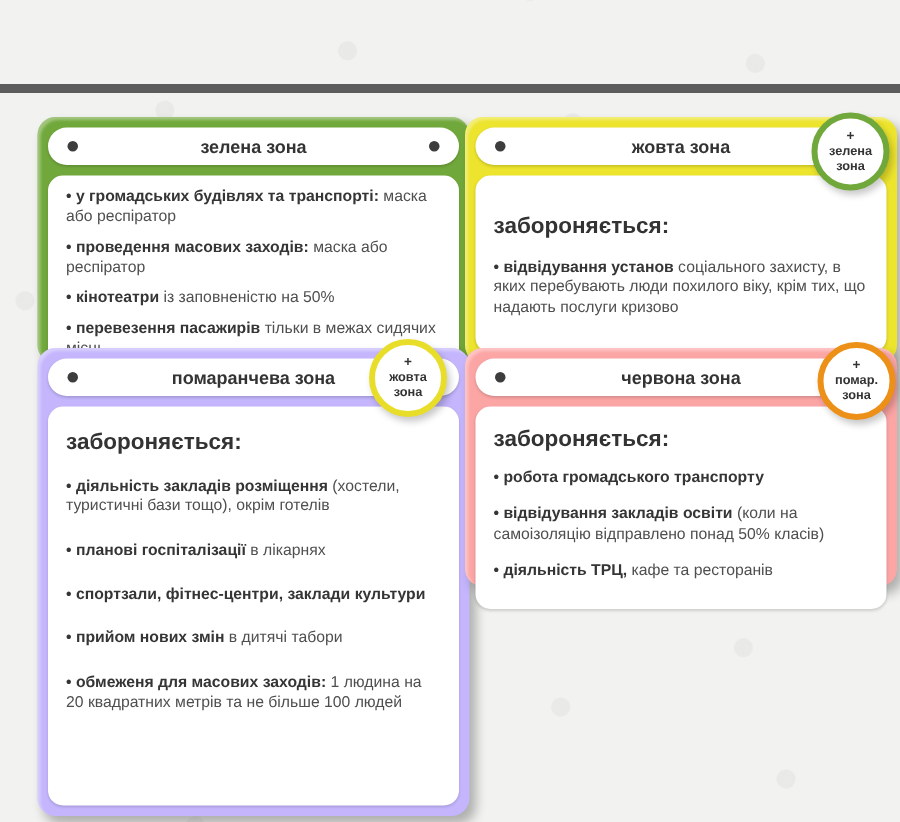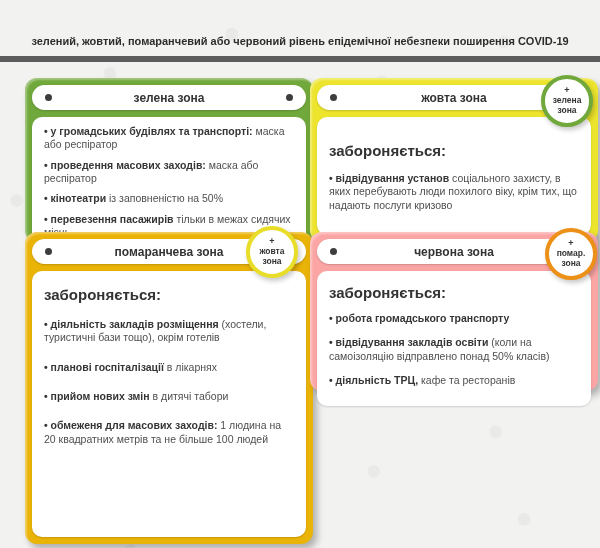--- a/index.html
+++ b/index.html
@@ -23,21 +23,21 @@
   }
   .divider{position:absolute;top:56px;left:0;width:600px;height:6px;background:#5c5c5c;}
 
   .zone{
     position:absolute;border-radius:12px;padding:7px;
     display:flex;flex-direction:column;
     box-shadow:4px 5px 7px rgba(0,0,0,.28), inset 2px 2px 2px rgba(255,255,255,.35);
   }
   .zone.green {left:25px; top:78px; width:274px;height:150px;background:#71a83b;}
   .zone.yellow{left:310px;top:78px; width:274px;height:150px;background:#ece42d;}
-  .zone.orange{left:25px; top:232px;width:274px;height:298px;background:#eab308;}
+  .zone.orange{left:25px; top:232px;width:274px;height:298px;background:#c4b5fd;}
   .zone.red   {left:310px;top:232px;width:274px;height:145px;background:#fca5a5;}
   .zone.dark  {left:310px;top:390px;width:274px;height:140px;background:#4a4a4a;}
 
   .zone-header{
     position:relative;flex:0 0 auto;height:25px;background:#fff;border-radius:14px;
     display:flex;align-items:center;justify-content:center;
     font-size:12px;font-weight:700;color:#333;margin-bottom:7px;
     box-shadow:0 1px 2px rgba(0,0,0,.18);
   }
   .dot{position:absolute;top:9px;width:7px;height:7px;border-radius:50%;background:#3d3d3d;}
@@ -69,21 +69,20 @@
   .badge.on-yellow{left:541px;top:75px;border:4px solid #71a83b;}
   .badge.on-orange{left:246px;top:226px;border:4px solid #e8de2a;}
   .badge.on-red   {left:545px;top:228px;border:4px solid #ec9017;}
 </style>
 </head>
 <body>
 
 <div class="page">
   <div class="watermarks"></div>
 
-  <div class="subtitle">зелений, жовтий, помаранчевий або червоний рівень епідемічної небезпеки поширення COVID-19</div>
   <div class="divider"></div>
 
   <section class="zone green">
     <div class="zone-header">
       <span class="dot left"></span>
       <span>зелена зона</span>
       <span class="dot right"></span>
     </div>
     <div class="zone-body">
       <p class="item"><b>• у громадських будівлях та транспорті:</b><span> маска або респіратор</span></p>
@@ -106,20 +105,21 @@
 
   <section class="zone orange">
     <div class="zone-header">
       <span class="dot left"></span>
       <span>помаранчева зона</span>
     </div>
     <div class="zone-body">
       <div class="forbidden">забороняється:</div>
       <p class="item"><b>• діяльність закладів розміщення</b><span> (хостели, туристичні бази тощо), окрім готелів</span></p>
       <p class="item"><b>• планові госпіталізації</b><span> в лікарнях</span></p>
+      <p class="item"><b>• спортзали, фітнес-центри, заклади культури</b><span></span></p>
       <p class="item"><b>• прийом нових змін</b><span> в дитячі табори</span></p>
       <p class="item"><b>• обмеженя для масових заходів:</b><span> 1 людина на 20 квадратних метрів та не більше 100 людей</span></p>
     </div>
   </section>
 
   <section class="zone red">
     <div class="zone-header">
       <span class="dot left"></span>
       <span>червона зона</span>
     </div>

